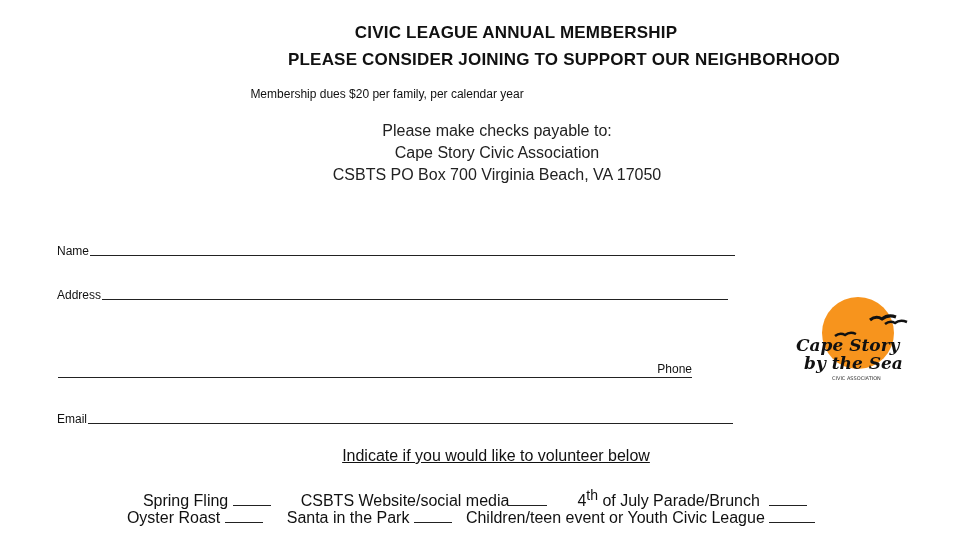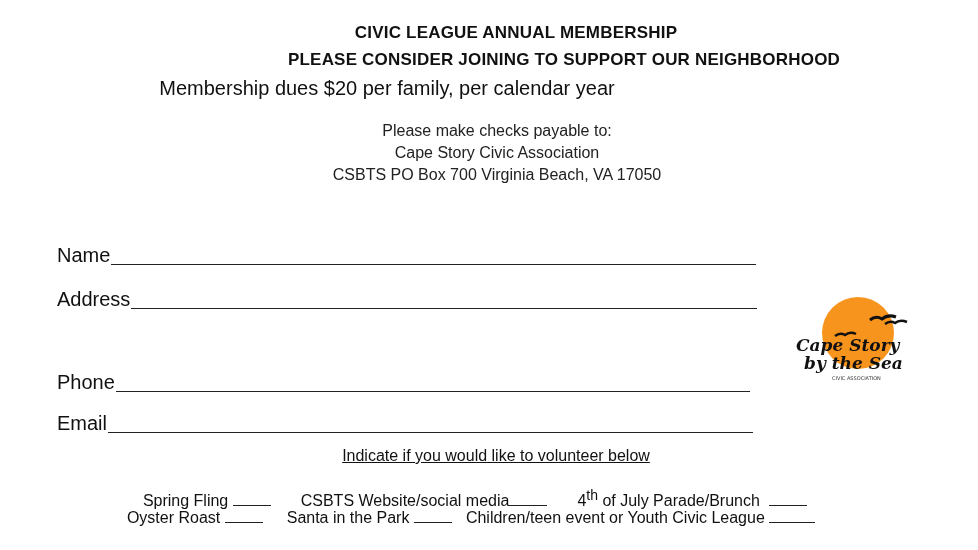--- a/index.html
+++ b/index.html
@@ -2,27 +2,27 @@
 <html><head>
 <meta charset="utf-8">
 <style>
   html, body { margin: 0; padding: 0; background: #ffffff; }
   body { width: 978px; height: 550px; position: relative; overflow: hidden;
          font-family: "Liberation Sans", sans-serif; color: #111; }
   .title { position: absolute; left: 0; width: 978px; text-align: center;
            font-weight: bold; font-size: 17px; letter-spacing: 0.2px; color: #111; padding-left: 27px; }
   .t1 { top: 23px; }
   .t2 { top: 50px; margin-left: 48px; }
-  .dues { position: absolute; top: 77px; left: 0; width: 774px; text-align: center; font-size: 20px; }
+  .dues { position: absolute; top: 87px; left: 0; width: 774px; text-align: center; font-size: 12px; }
   .pay { position: absolute; top: 120px; left: 0; width: 978px; text-align: center; font-size: 16px; line-height: 22px; color: #222; padding-left: 8px; }
-  .field { position: absolute; left: 57px; font-size: 20px; display: flex; align-items: flex-end; }
+  .field { position: absolute; left: 57px; font-size: 12px; display: flex; align-items: flex-end; }
   .field .line { border-bottom: 1.5px solid #222; height: 1px; margin-left: 1px; margin-bottom: 2px; }
   .f-name { top: 244px; }
   .f-addr { top: 288px; }
-  .f-phone { top: 371px; }
+  .f-phone { top: 362px; flex-direction: column; }
   .f-email { top: 412px; }
   .vol-head { position: absolute; top: 447px; left: 0; width: 978px; text-align: center; font-size: 16px; text-decoration: underline; padding-left: 7px; }
   .vol-row { position: absolute; left: 0; font-size: 16px; white-space: pre; }
   .r1 { top: 469px; left: 134px; }
   .r2 { top: 491px; left: 118px; }
   .vol-item { display: inline-block; }
   .blank { display: inline-block; border-bottom: 1.5px solid #222; height: 12px; vertical-align: baseline; }
   sup { font-size: 14px; }
   .logo { position: absolute; left: 790px; top: 293px; width: 125px; height: 100px; }
 </style>

